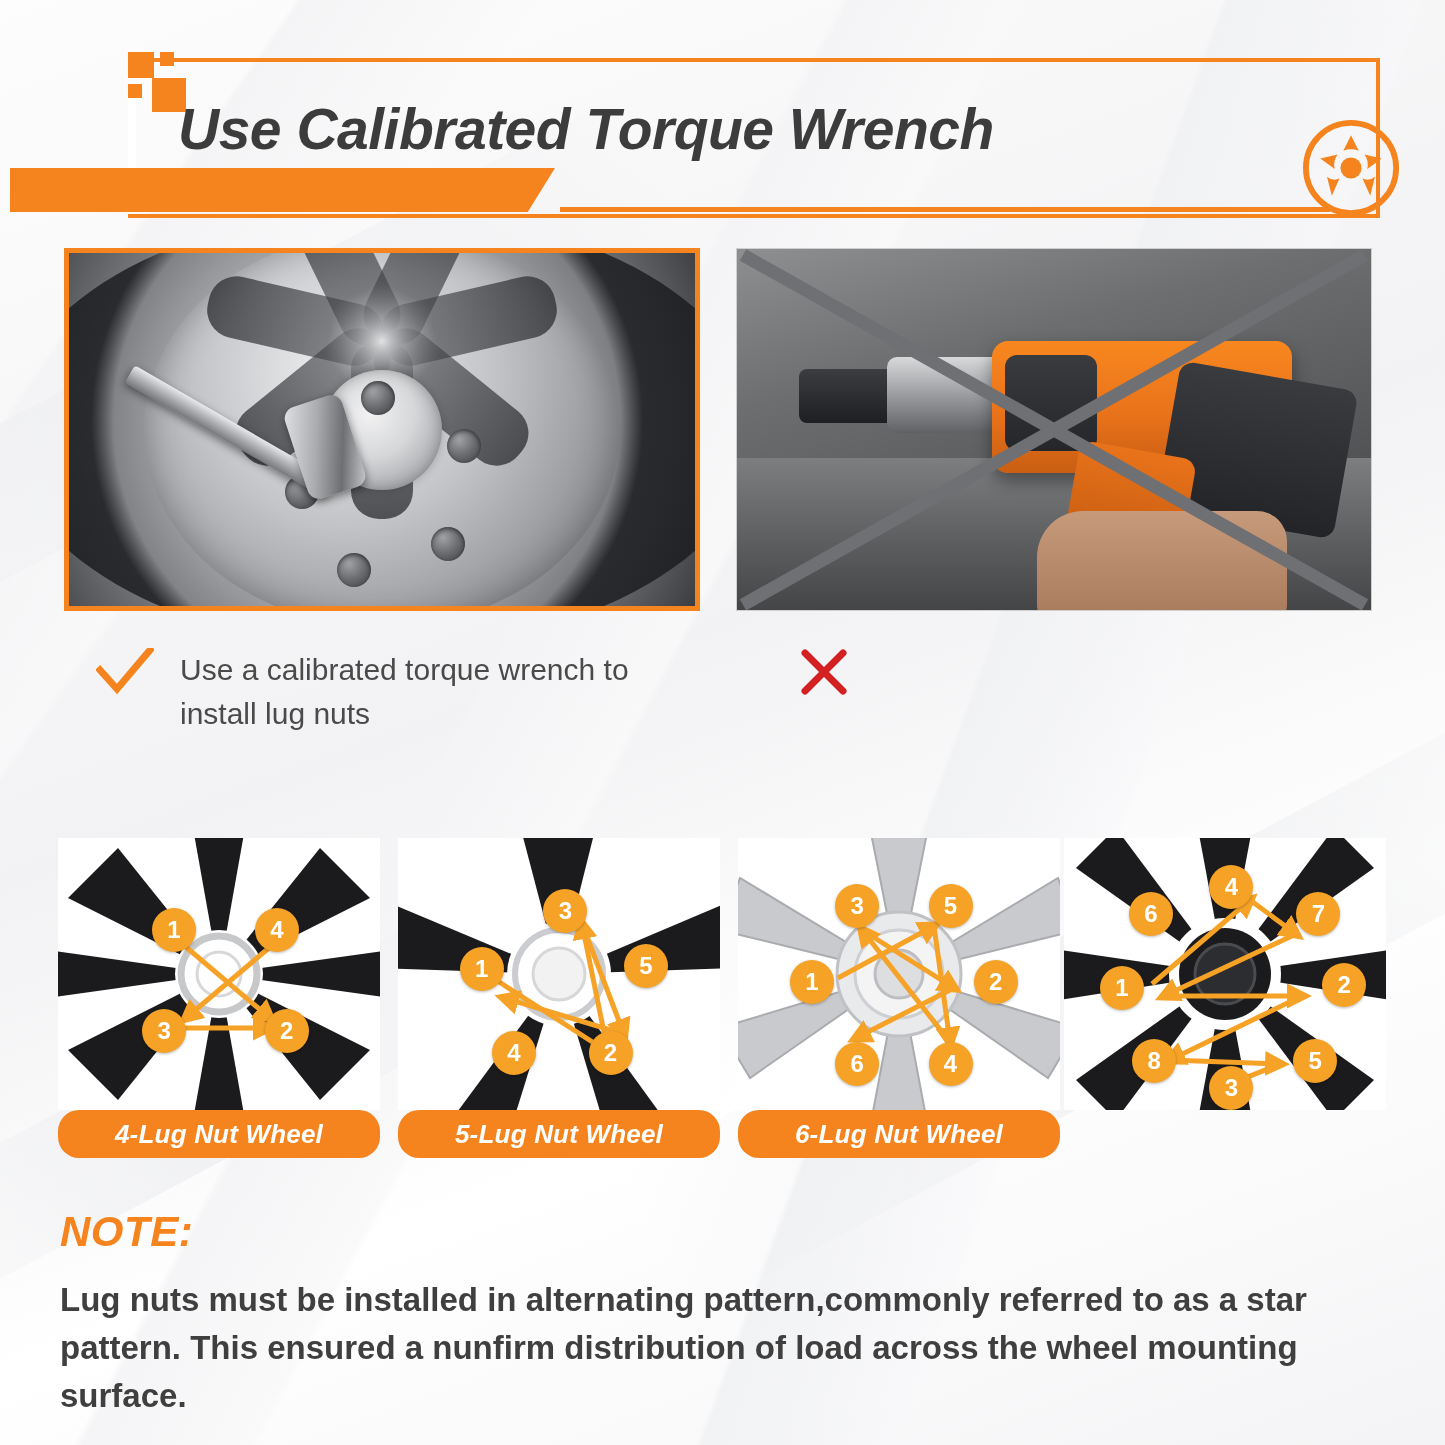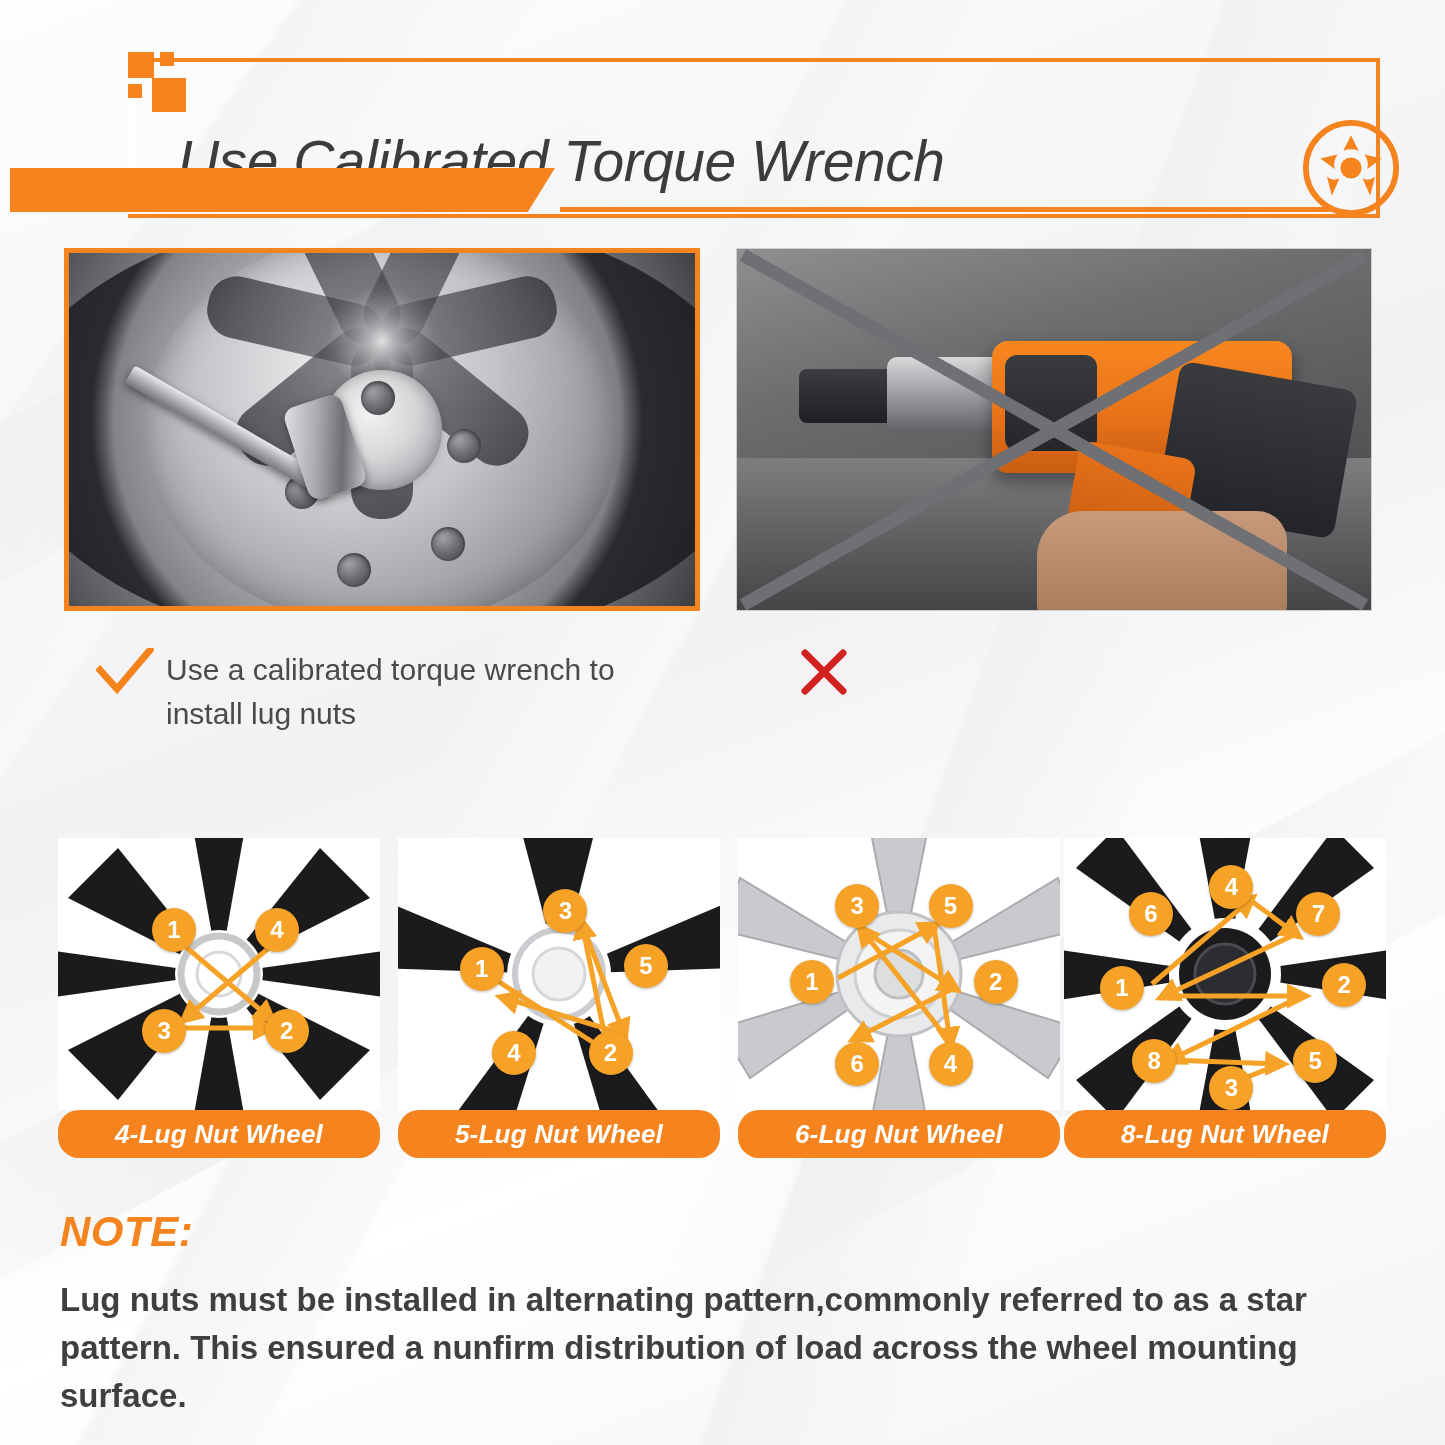--- a/index.html
+++ b/index.html
@@ -45,26 +45,25 @@
   .pix { position: absolute; background: #F5841F; }
   .pix-a { left: 128px; top: 52px; width: 26px; height: 26px; }
   .pix-b { left: 160px; top: 52px; width: 14px; height: 14px; }
   .pix-c { left: 128px; top: 84px; width: 14px; height: 14px; }
   .pix-d { left: 152px; top: 78px; width: 34px; height: 34px; }
 
   .hdr-title {
     position: absolute;
     left: 178px; top: 96px;
     font-size: 57px;
-    font-weight: normal;
+    font-weight: bold;
     font-style: italic;
     color: #3C3C3C;
     letter-spacing: -0.5px;
     white-space: nowrap;
-    margin-top: 32px;
   }
 
   .hdr-bar-big {
     position: absolute;
     left: 10px; top: 168px;
     width: 545px; height: 44px;
     background: #F5841F;
     clip-path: polygon(0 0, 100% 0, 95% 100%, 0 100%);
   }
   .hdr-bar-line {
@@ -189,21 +188,21 @@
   .ip-hand {
     position: absolute; left: 300px; top: 262px;
     width: 250px; height: 110px; border-radius: 46px 30px 16px 16px;
     background: linear-gradient(180deg, #c89a7c 0%, #a87a5c 100%);
   }
   .x-overlay { position: absolute; inset: 0; }
 
   
   .captions { position: absolute; left: 0; top: 640px; width: 1445px; height: 180px; }
   .cap { position: absolute; display: flex; align-items: flex-start; }
-  .cap-left  { left: 96px; top: 8px; width: 600px; }
+  .cap-left  { left: 96px; top: 8px; width: 600px; gap: 14px; }
   .cap-right { left: 800px; top: 8px; width: 580px; }
   .cap-mark { width: 70px; flex: 0 0 70px; }
   .cap-text {
     font-size: 30px; line-height: 1.45; color: #4A4A4A;
     font-weight: 400;
   }
 
   
   .cards { position: absolute; left: 0; top: 838px; width: 1445px; height: 330px; }
   .card { position: absolute; top: 0; width: 322px; height: 330px; }
@@ -495,21 +494,20 @@
         </svg>
         <div class="badge" style="left:52%; top:18%;">4</div>
         <div class="badge" style="left:27%; top:28%;">6</div>
         <div class="badge" style="left:79%; top:28%;">7</div>
         <div class="badge" style="left:18%; top:55%;">1</div>
         <div class="badge" style="left:87%; top:54%;">2</div>
         <div class="badge" style="left:28%; top:82%;">8</div>
         <div class="badge" style="left:78%; top:82%;">5</div>
         <div class="badge" style="left:52%; top:92%;">3</div>
       </div>
-      <div class="card-label">8-Lug Nut Wheel</div>
     </div>
   </div>
 
   <div class="note">
     <div class="note-title">NOTE:</div>
     <div class="note-body">Lug nuts must be installed in alternating pattern,commonly referred to as a star pattern. This ensured a nunfirm distribution of load across the wheel mounting surface.</div>
   </div>
 
 </div>
 

